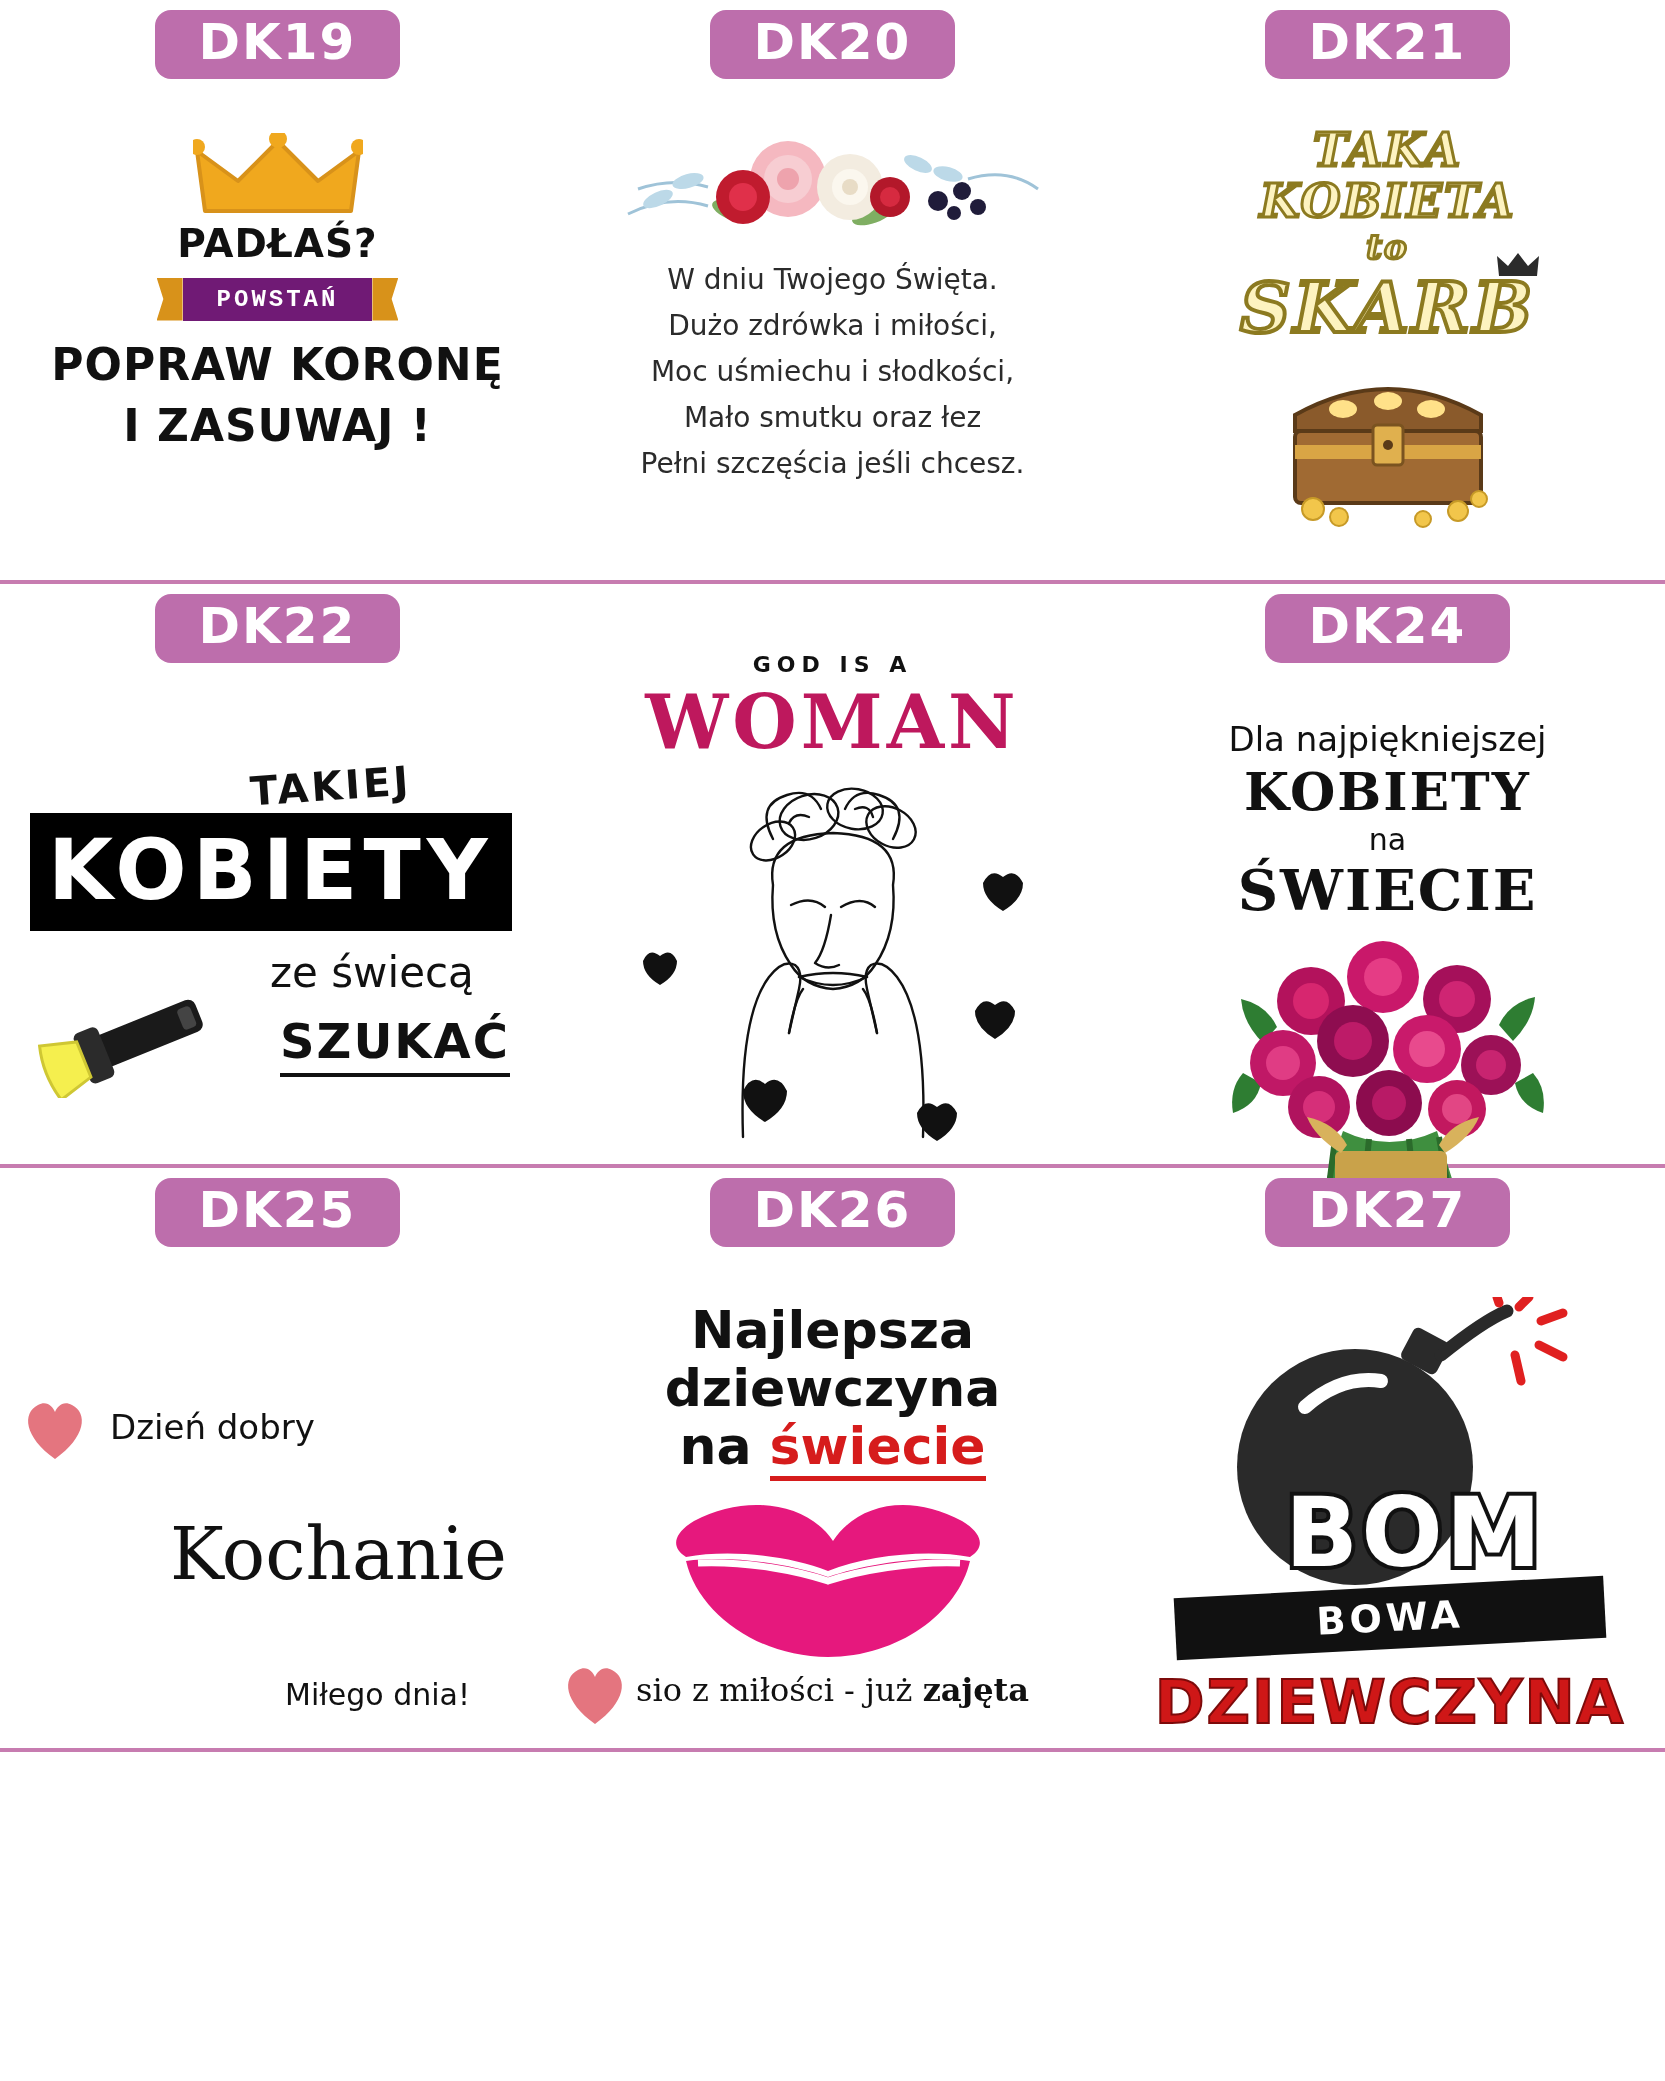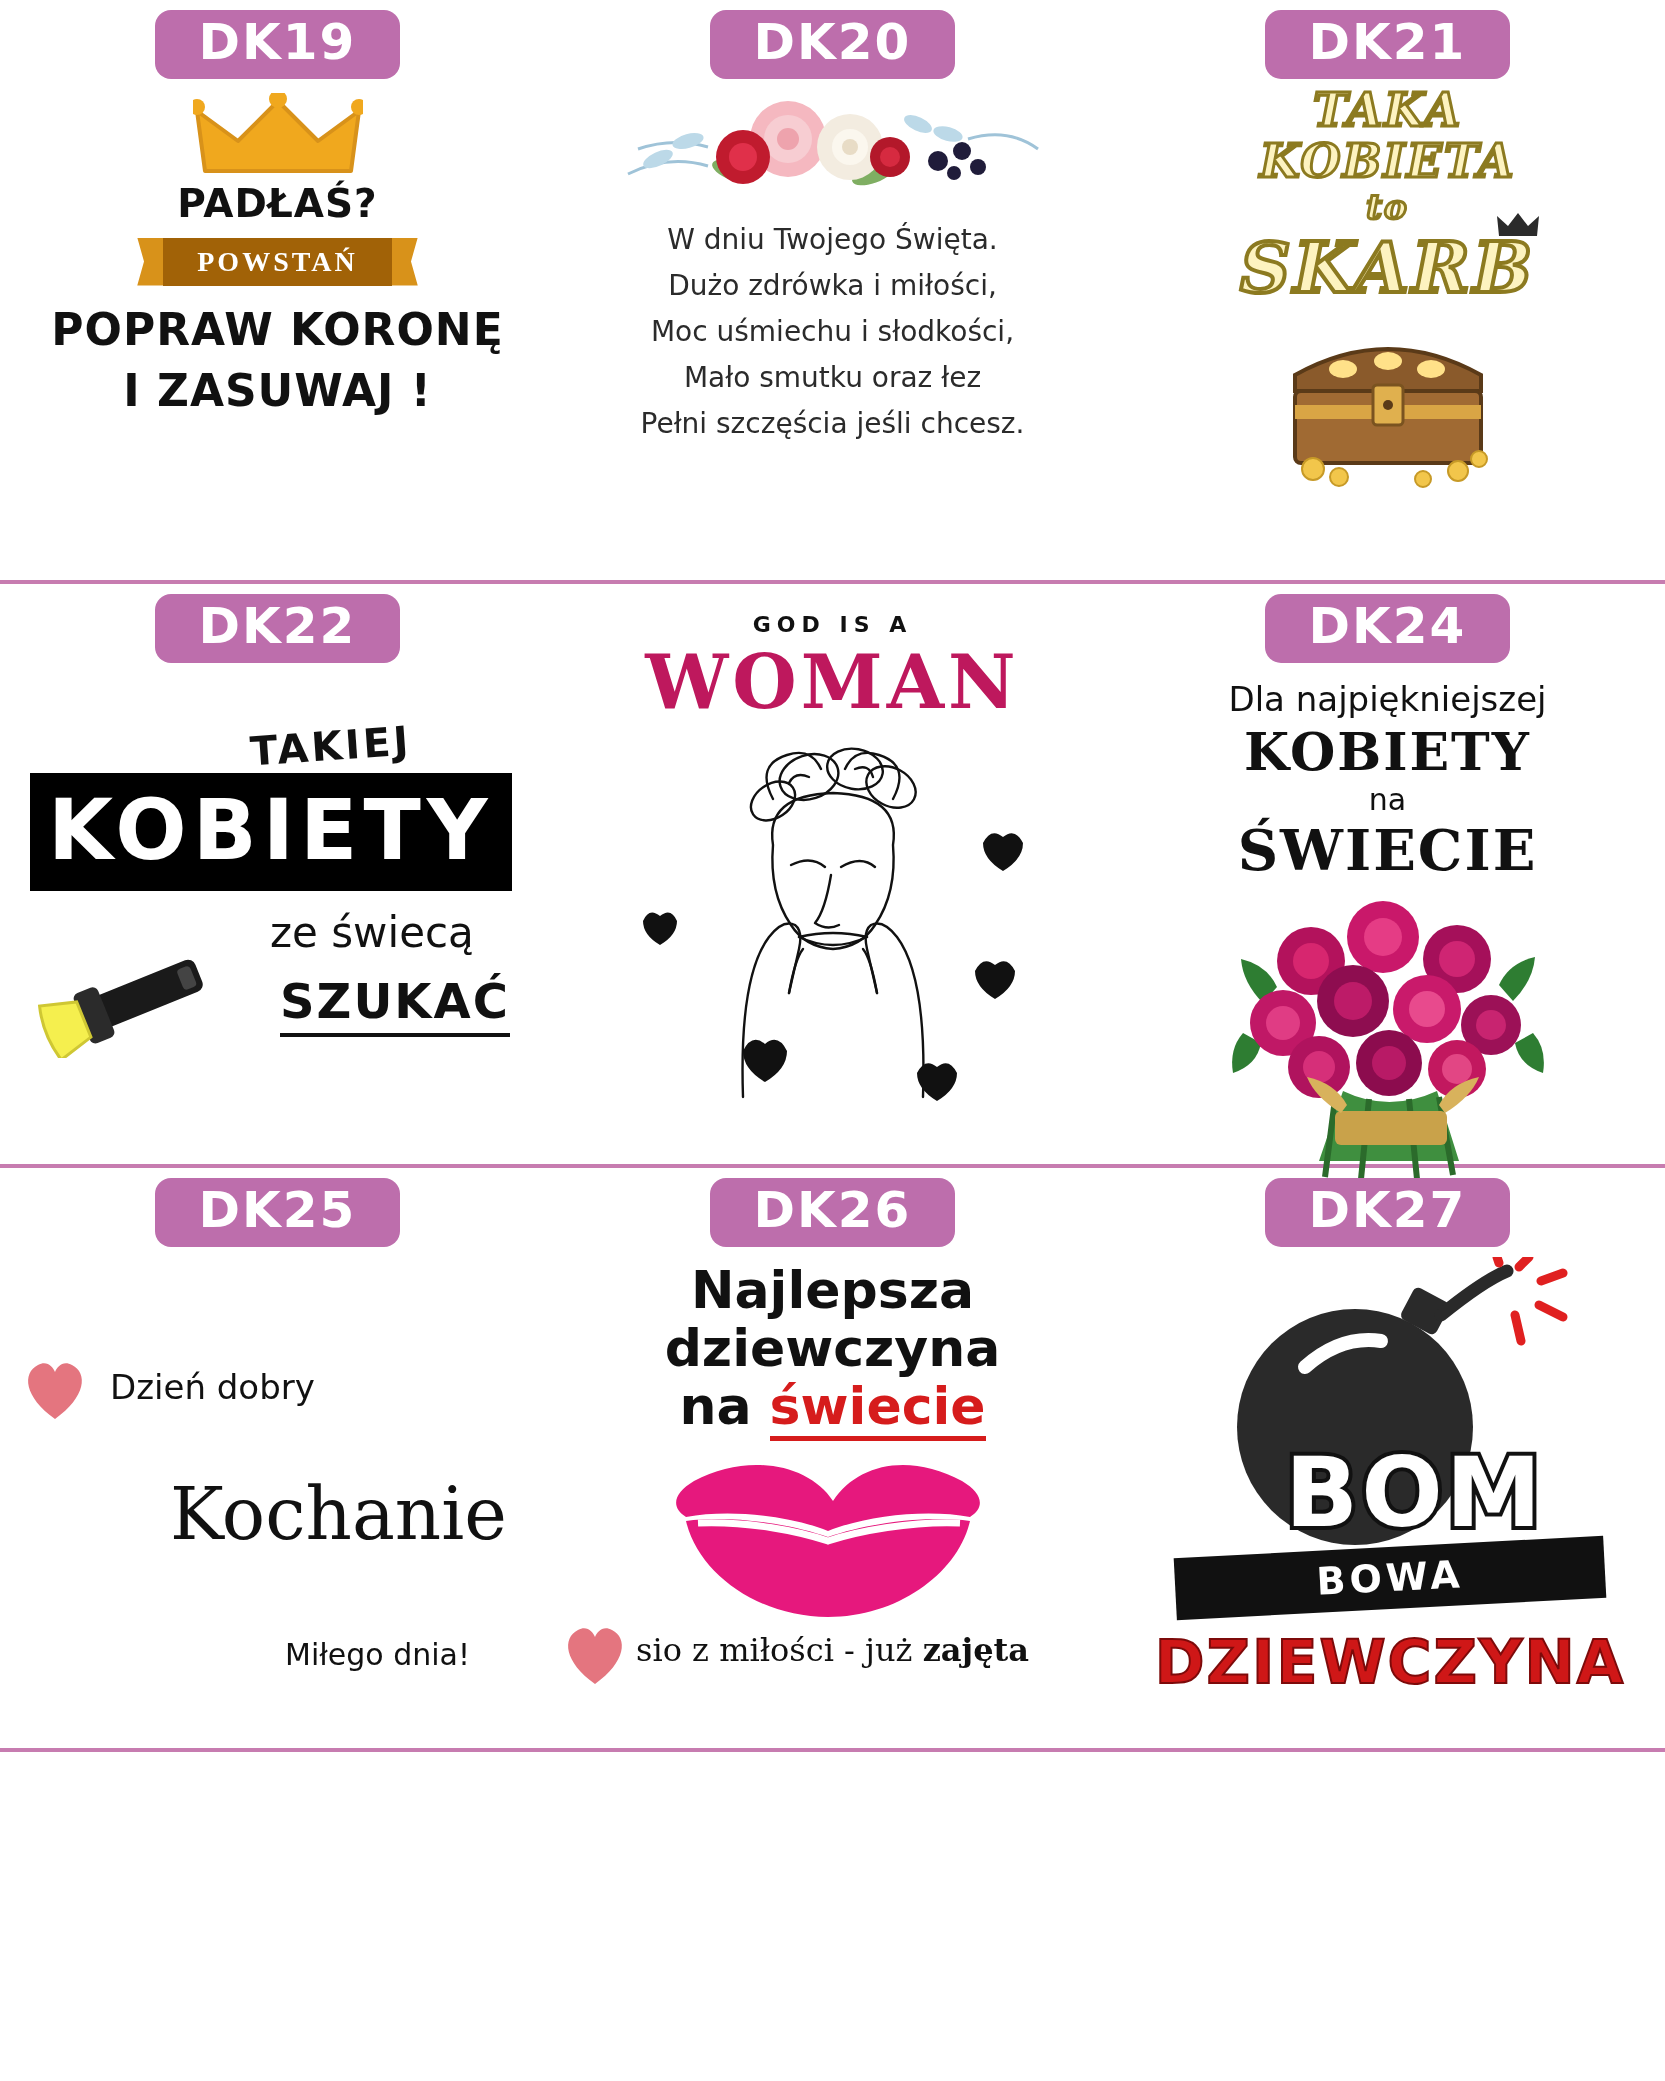--- a/index.html
+++ b/index.html
@@ -45,40 +45,41 @@
     line-height: 1.05;
   }
   .art {
     position: relative;
     width: 100%;
     flex: 1 1 auto;
     display: flex;
     flex-direction: column;
     align-items: center;
     justify-content: flex-start;
+    margin-top: 40px;
   }
 
   
   .dk19 { padding-top: 14px; }
   .crown { margin-bottom: 2px; }
   .dk19-l1 {
     font-family: "DejaVu Sans", sans-serif;
     font-weight: bold;
     font-size: 39px;
     letter-spacing: 1px;
     color: #111;
     margin-top: -4px;
   }
   .ribbon {
     position: relative;
-    background: #a16207;
+    background: #701a75;
     color: #ffffff;
-    font-family: Liberation Serif, serif;
+    font-family: Liberation Mono, monospace;
     font-weight: bold;
-    font-size: 28px;
+    font-size: 24px;
     letter-spacing: 3px;
     padding: 8px 34px;
     margin-top: 12px;
   }
   .ribbon:before, .ribbon:after {
     content: "";
     position: absolute;
     top: 0; width: 26px; height: 100%;
     background: #d8921a;
   }

